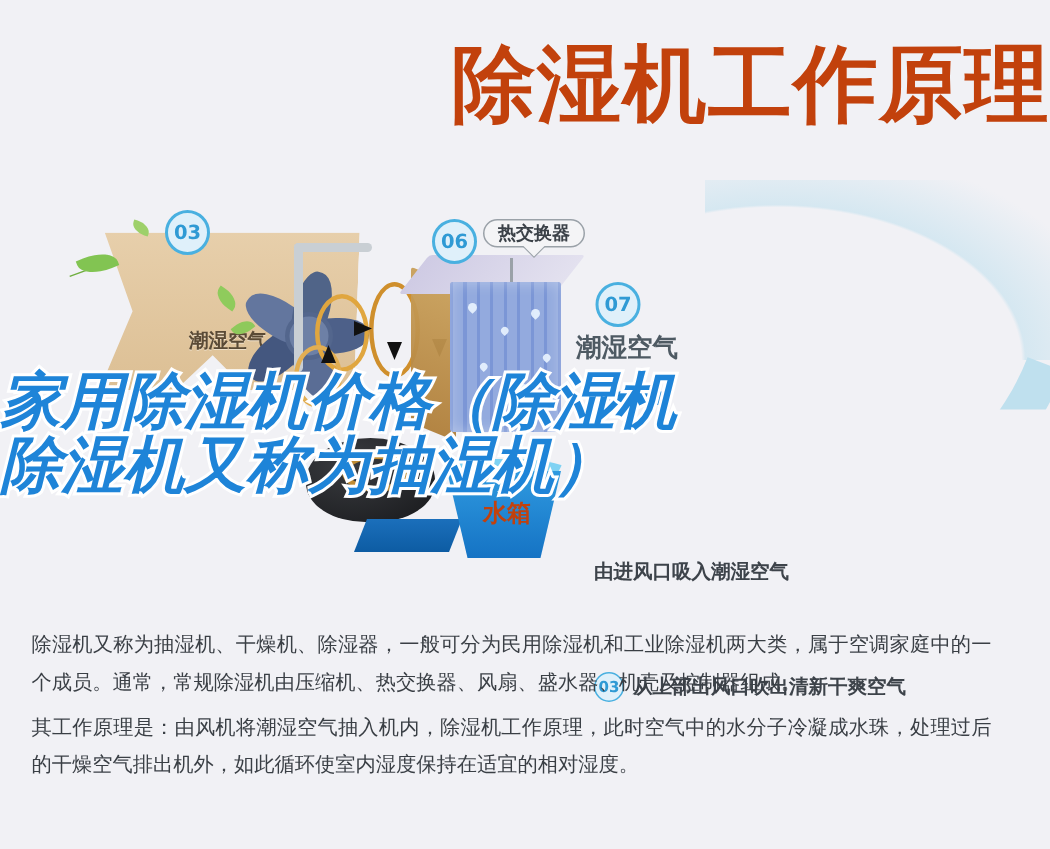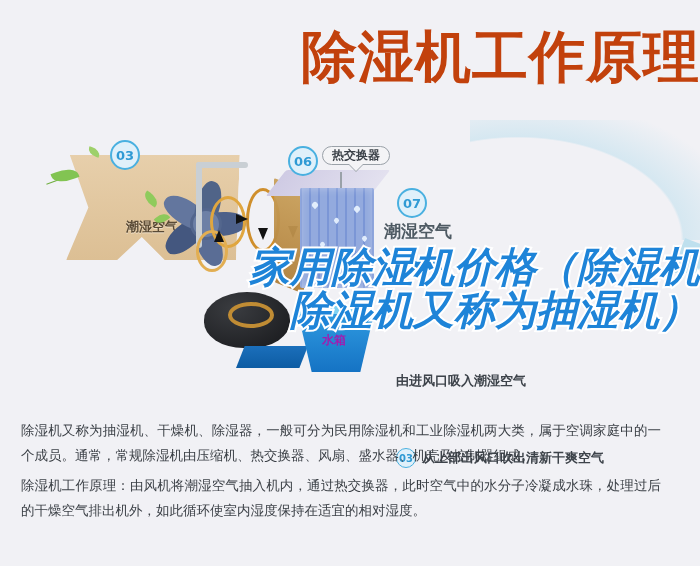--- a/index.html
+++ b/index.html
@@ -173,21 +173,21 @@
     position:absolute;left:6px;top:8px;width:76px;height:58px;
     background:linear-gradient(180deg,#2f9ae0,#1573c4);
     clip-path:polygon(0% 0%,100% 0%,82% 100%,18% 100%);
   }
   .tank-rim{
     position:absolute;left:0;top:0;width:88px;height:18px;
     background:#7fd2f3;border-radius:50%/60%;
     clip-path:polygon(4% 0%,96% 0%,86% 100%,14% 100%);
   }
   .tank-lbl{
-    position:absolute;left:30px;top:26px;font-size:12px;color:#a21caf;font-weight:bold;
+    position:absolute;left:30px;top:26px;font-size:16px;color:#c2410c;font-weight:bold;
     font-family:"DejaVu Sans","Liberation Sans",sans-serif;
   }
 
   
   .base{
     position:absolute;left:236px;top:236px;width:72px;height:22px;
     background:linear-gradient(180deg,#1b6fbb,#0d5ca3);
     clip-path:polygon(12% 0,100% 0,88% 100%,0 100%);
   }
 
@@ -200,21 +200,21 @@
   .cap-badge{
     width:18px;height:18px;border-radius:50%;
     background:#dff0fa;border:1.5px solid #49b0e0;color:#2f9ad4;
     font-size:10px;font-weight:bold;display:flex;align-items:center;justify-content:center;
     font-family:"DejaVu Sans","Liberation Sans",sans-serif;
   }
 
   
   .overlay{
     position:absolute;left:0;right:0;top:246px;
-    text-align:right;pointer-events:none;margin-left:48px;
+    text-align:left;pointer-events:none;
   }
   .overlay div{
     font-family:"DejaVu Sans","Liberation Sans",sans-serif;
     font-size:41px;line-height:43px;font-weight:bold;
     font-style:italic;
     color:#1e84d8;
     letter-spacing:0px;
     -webkit-text-stroke:4px #ffffff;
     paint-order:stroke fill;
     text-shadow:
@@ -313,15 +313,15 @@
       <span class="cap" style="position:static">从上部出风口吹出清新干爽空气</span>
     </div>
   </div>
 
   <div class="overlay">
     <div>家用除湿机价格（除湿机</div>
     <div>除湿机又称为抽湿机）</div>
   </div>
 
   <div class="para p1">除湿机又称为抽湿机、干燥机、除湿器，一般可分为民用除湿机和工业除湿机两大类，属于空调家庭中的一个成员。通常，常规除湿机由压缩机、热交换器、风扇、盛水器、机壳及控制器组成。</div>
-  <div class="para p2">除湿机工作原理：由风机将潮湿空气抽入机内，通过热交换器，此时空气中的水分子冷凝成水珠，处理过后的干燥空气排出机外，如此循环使室内湿度保持在适宜的相对湿度。</div>
+  <div class="para p2">其工作原理是：由风机将潮湿空气抽入机内，除湿机工作原理，此时空气中的水分子冷凝成水珠，处理过后的干燥空气排出机外，如此循环使室内湿度保持在适宜的相对湿度。</div>
 
 </div>
 
 </body></html>

